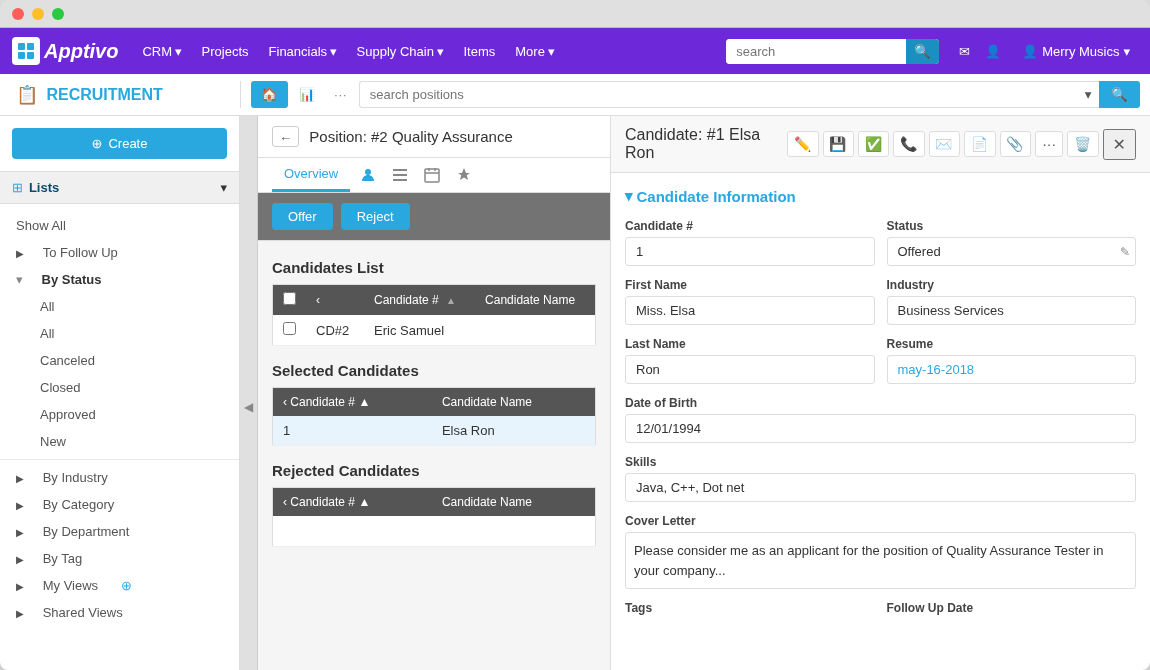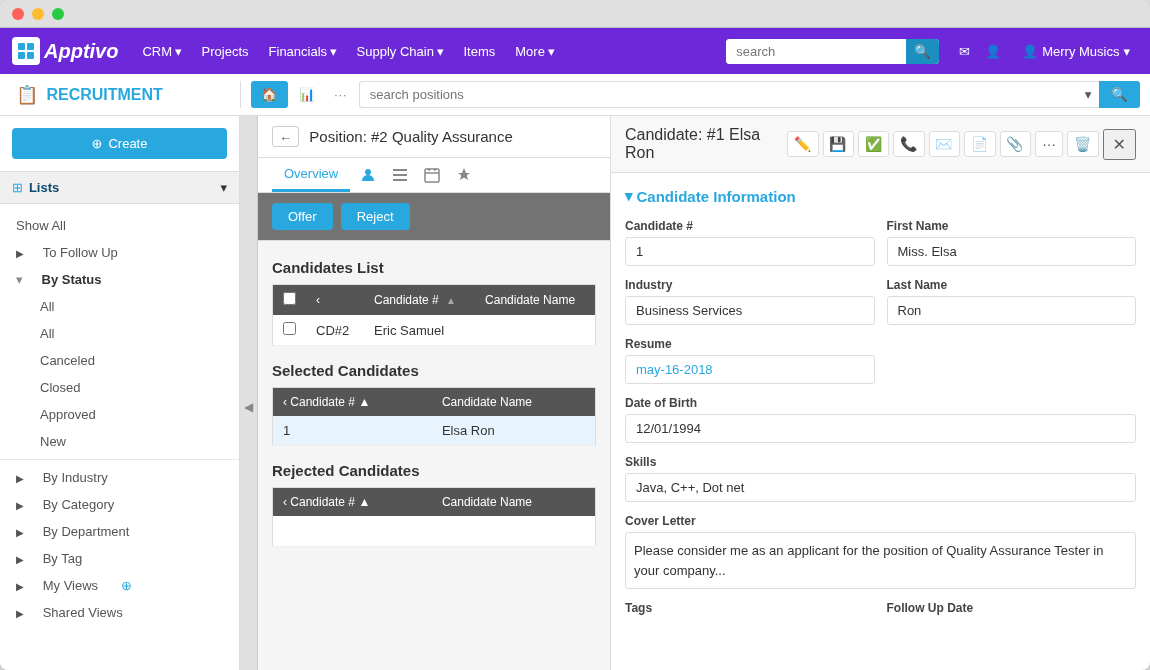--- a/index.html
+++ b/index.html
@@ -351,20 +351,27 @@
             <span>▾</span>
             <span>Candidate Information</span>
           </div>
 
           <div class="form-grid">
 
             <div class="form-field">
               <label class="form-label">Candidate #</label>
               <input class="form-input" type="text" value="1" style="">
             </div>
+            <div class="form-field">
+              <label class="form-label">Status</label>
+              <div class="status-input-wrapper">
+                <input type="text" value="Offered" style="width: 100%; border: 1px solid rgb(221, 221, 221); border-radius: 3px; padding: 6px 28px 6px 10px; font-size: 13px;">
+                <span class="status-edit-btn">✎</span>
+              </div>
+            </div>
 
             <div class="form-field">
               <label class="form-label">First Name</label>
               <input class="form-input" type="text" value="Miss. Elsa" style="">
             </div>
             <div class="form-field">
               <label class="form-label">Industry</label>
               <input class="form-input" type="text" value="Business Services" style="">
             </div>
 

